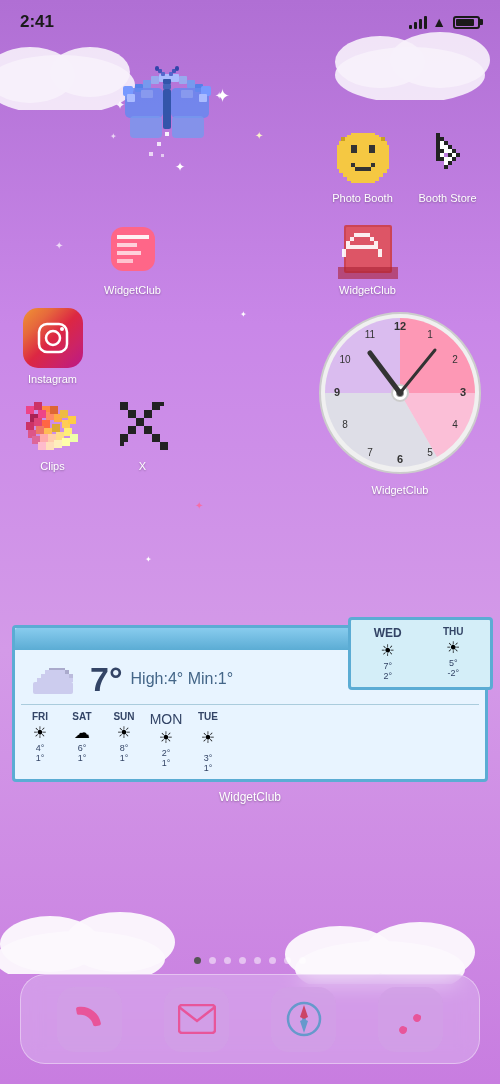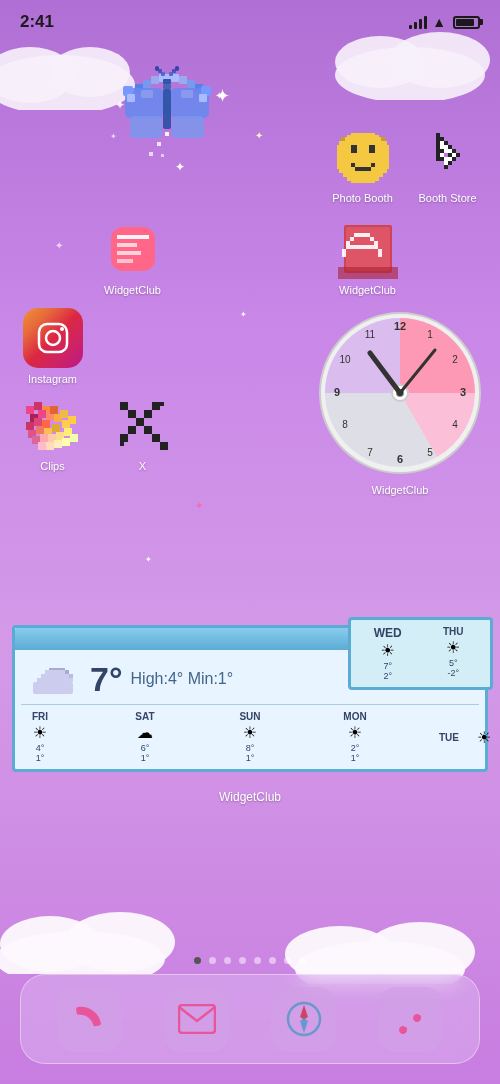--- a/index.html
+++ b/index.html
@@ -533,47 +533,47 @@
       </svg>
       <div style="font-size:34px;font-weight:bold;color:#334466;font-family:Arial">7°</div>
       <div style="font-size:16px;color:#446688;line-height:1.6">
         <span>High:</span><span>4°</span>
         <span>Min:</span><span>1°</span>
       </div>
     </div>
 
     <div style="height:1px;background:#aaccdd;margin:0 6px"></div>
 
-    <div style="display:flex;justify-content:space-between;padding:6px 4px">
+    <div style="display:flex;justify-content:flex-start;padding:6px 4px">
 
       <div style="display:flex;flex-direction:column;align-items:center;gap:1px;width:42px">
         <div style="font-size:10px;font-weight:bold;color:#334466">FRI</div>
         <div style="font-size:16px">☀</div>
         <div style="font-size:9px;color:#334466;text-align:center">4°<br>1°</div>
       </div>
 
       <div style="display:flex;flex-direction:column;align-items:center;gap:1px;width:42px">
         <div style="font-size:10px;font-weight:bold;color:#334466">SAT</div>
         <div style="font-size:16px">☁</div>
         <div style="font-size:9px;color:#334466;text-align:center">6°<br>1°</div>
       </div>
 
       <div style="display:flex;flex-direction:column;align-items:center;gap:1px;width:42px">
         <div style="font-size:10px;font-weight:bold;color:#334466">SUN</div>
         <div style="font-size:16px">☀</div>
         <div style="font-size:9px;color:#334466;text-align:center">8°<br>1°</div>
       </div>
 
       <div style="display:flex;flex-direction:column;align-items:center;gap:1px;width:42px">
-        <div style="font-size:10px;font-weight:bold;color:#334466">MON</div>
+        <div style="font-size:14px;font-weight:normal;color:#334466">MON</div>
         <div style="font-size:16px">☀</div>
         <div style="font-size:9px;color:#334466;text-align:center">2°<br>1°</div>
       </div>
 
-      <div style="display:flex;align-items:center;gap:18px;width:42px">
+      <div style="display:flex;flex-direction:column;align-items:center;gap:6px;width:42px">
         <div style="font-size:10px;font-weight:bold;color:#334466">TUE</div>
         <div style="font-size:16px">☀</div>
         <div style="font-size:9px;color:#334466;text-align:center">3°<br>1°</div>
       </div>
     </div>
   </div>
 
   <div style="position:absolute;top:-8px;right:-5px;background:#d4eef8;border:3px solid #5bacd4;border-radius:4px;width:145px;z-index:3">
     <div style="display:flex;justify-content:space-around;padding:6px 4px">
       <div style="display:flex;flex-direction:column;align-items:center;gap:1px;width:55px">

